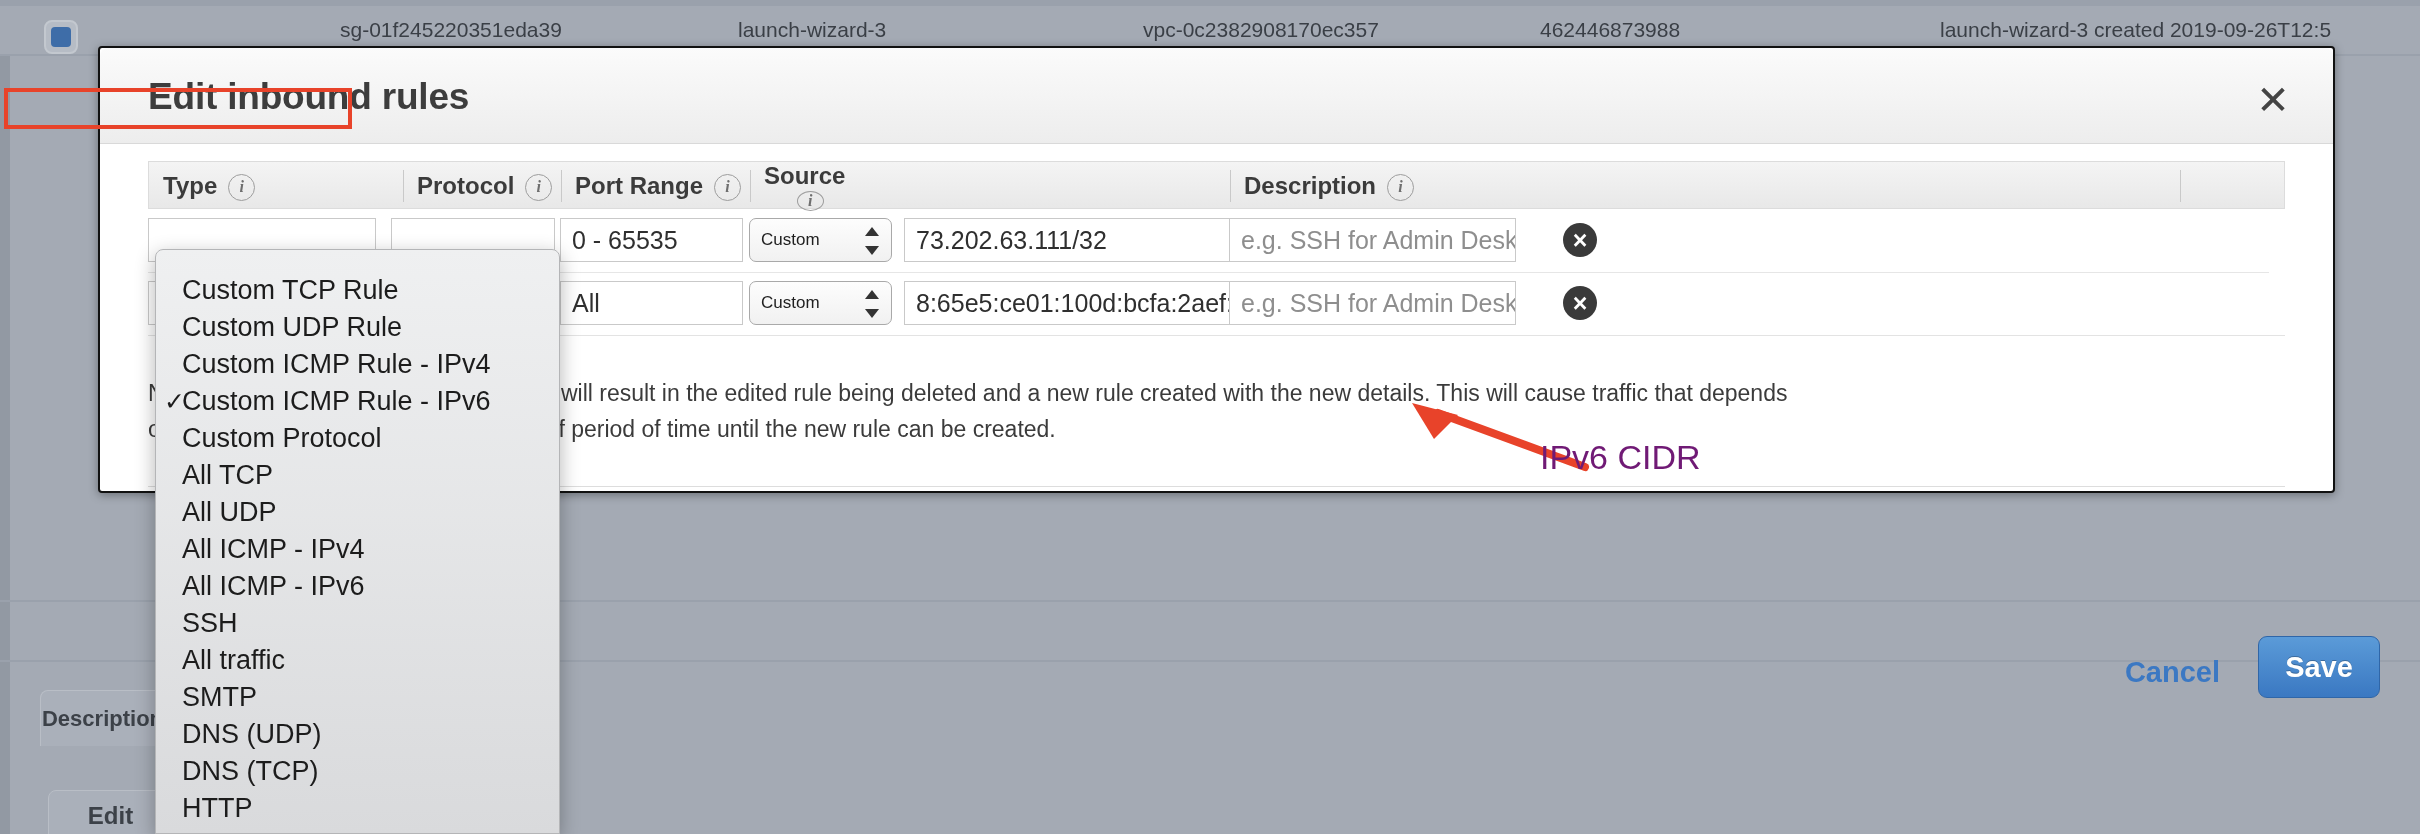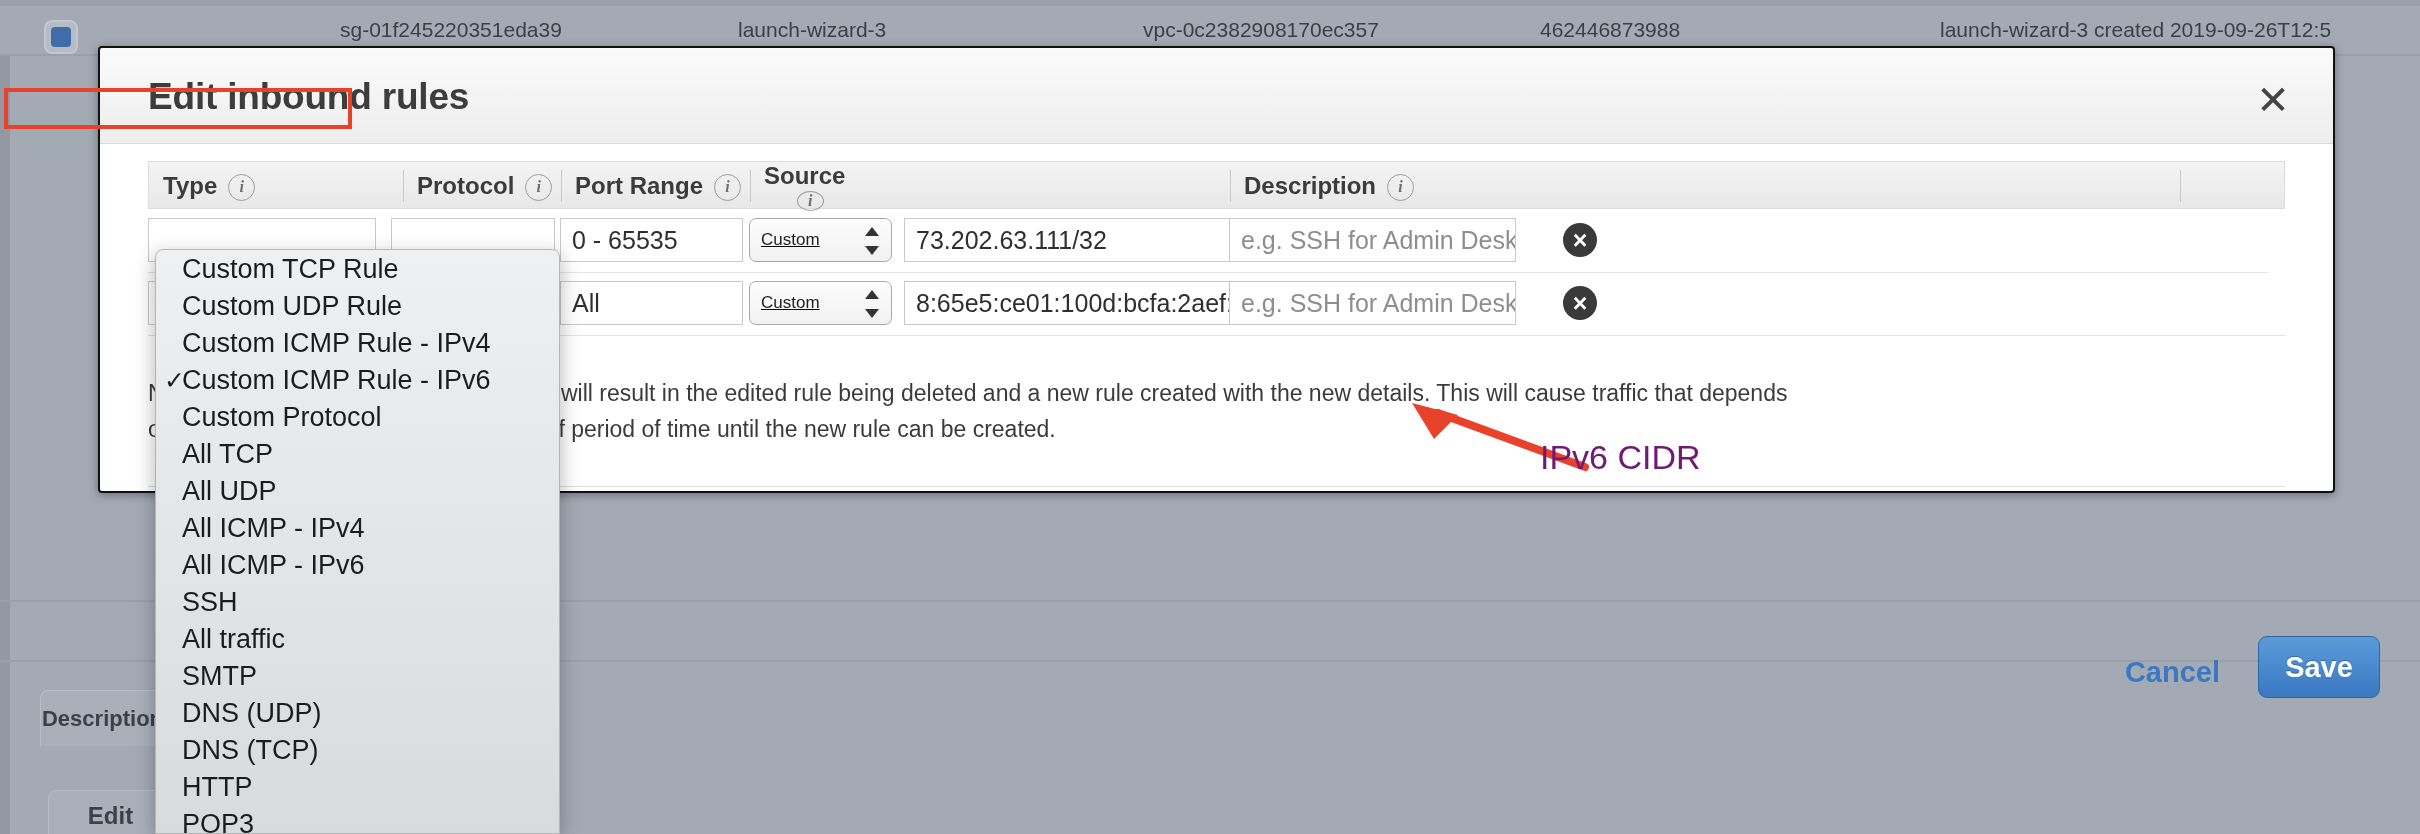--- a/index.html
+++ b/index.html
@@ -82,21 +82,20 @@
     width:25px;height:25px;border:1.5px solid #9d9d9d;border-radius:50%;
     margin-left:11px;font-size:16px;font-style:italic;font-weight:bold;
     color:#6e6e6e;font-family:"Liberation Serif",serif;
     position:relative;top:1px;
   }
 
   
   .rule-row{
     position:absolute;left:48px;right:64px;height:63px;
     border-bottom:1px solid #e6e6e6;
-    text-decoration:underline;
   }
   #row1{top:161px;}
   #row2{top:224px;}
   #rows-bottom{position:absolute;left:48px;right:48px;top:287px;height:1px;background:#e3e3e3;}
 
   .cell{position:absolute;top:9px;height:44px;box-sizing:border-box;}
   .txtbox{
     background:#fff;border:1px solid #c9c9c9;box-sizing:border-box;
     height:44px;display:flex;align-items:center;padding:0 11px;
     font-size:25px;color:#2f2f2f;white-space:nowrap;overflow:hidden;
@@ -138,21 +137,21 @@
     color:#fff;font-size:29px;font-weight:bold;cursor:pointer;
     text-shadow:0 -1px 0 rgba(0,0,0,.25);
   }
 
   
   #dropdown{
     position:absolute;left:155px;top:249px;width:405px;height:585px;
     background:linear-gradient(#eff0f1,#d9dadc);
     border:1px solid #b4b5b7;border-radius:8px 8px 0 0;box-sizing:border-box;
     box-shadow:0 6px 20px rgba(0,0,0,.30);
-    padding-top:1px;overflow:hidden;z-index:40;
+    padding-top:22px;overflow:hidden;z-index:40;
   }
   .dd-item{
     height:37px;display:flex;align-items:center;
     font-size:27px;color:#1c1c1c;padding-left:26px;white-space:nowrap;
     position:relative;
   }
   .dd-item .check{
     position:absolute;left:8px;top:0;height:37px;display:flex;align-items:center;
     font-size:25px;color:#1c1c1c;
   }

